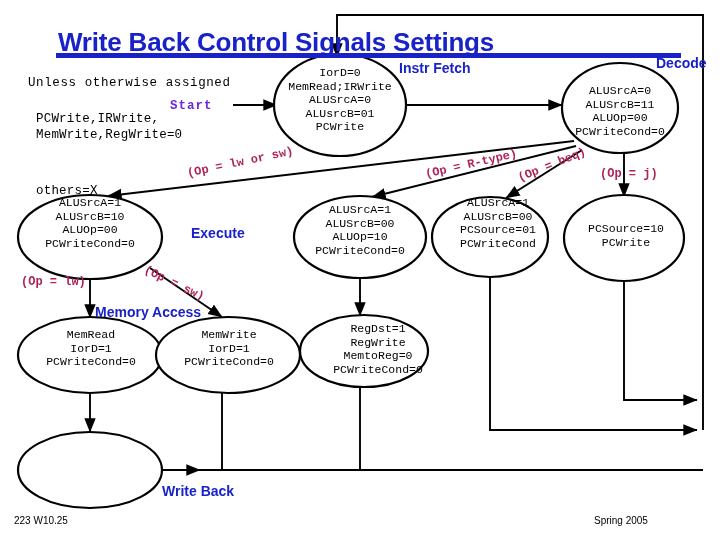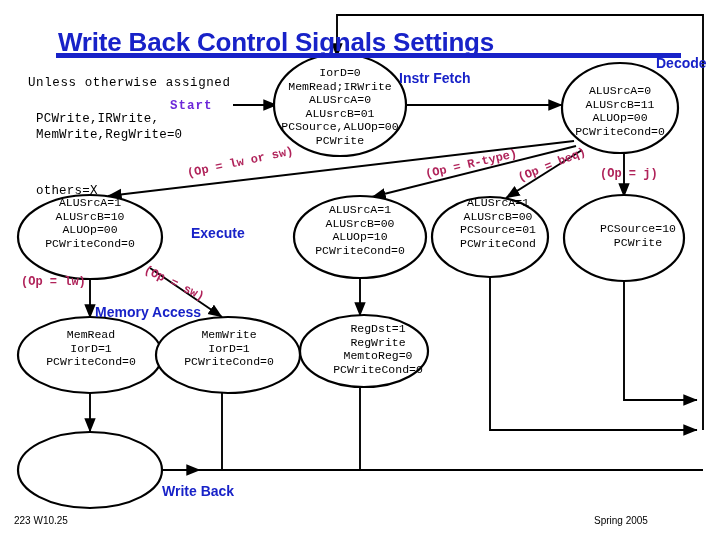--- a/index.html
+++ b/index.html
@@ -33,21 +33,21 @@
 
   .start-label{
     position:absolute;left:170px;top:99px;font-size:12.5px;font-weight:bold;
     letter-spacing:1px;color:#6d28d9;white-space:nowrap;
   }
 
   
   .stage-cap{
     position:absolute;font-size:14px;font-weight:bold;color:#1822c8;white-space:nowrap;
   }
-  .cap-fetch{left:399px;top:70px;text-align:center;}
+  .cap-fetch{left:399px;top:60px;text-align:center;}
   .cap-decode{left:630px;top:55px;padding-left:26px;}
   .cap-exec{left:191px;top:225px;}
   .cap-mem{left:95px;top:304px;}
   .cap-wb{left:162px;top:483px;}
 
   
   .cond{
     position:absolute;color:#b0235a;font-size:12px;font-weight:bold;
     white-space:nowrap;font-family:"Liberation Mono", monospace;
   }
@@ -63,21 +63,21 @@
     position:absolute;color:#000;font-size:11.5px;line-height:13.5px;
     text-align:center;white-space:nowrap;font-family:"Liberation Mono", monospace;
   }
   .bt-line{display:block;}
 
   .b-fetch{left:256px;top:66px;width:168px;}
   .b-decode{left:548px;top:84px;width:144px;}
   .b-ex1{left:18px;top:196px;width:144px;}
   .b-ex2{left:294px;top:203px;width:132px;}
   .b-ex3{left:434px;top:196px;width:128px;}
-  .b-ex4{left:566px;top:222px;width:120px;padding-left:12px;}
+  .b-ex4{left:566px;top:222px;width:120px;}
   .b-mem1{left:22px;top:328px;width:138px;}
   .b-mem2{left:160px;top:328px;width:138px;text-align:center;}
   .b-mem3{left:314px;top:322px;width:128px;}
 
   
   .footer{
     position:absolute;font-size:10px;color:#000;white-space:nowrap;
   }
   .foot-left{left:14px;top:515px;}
   .foot-right{left:594px;top:515px;}
@@ -164,21 +164,20 @@
   <div class="cond cond-beq">(Op = beq)</div>
   <div class="cond cond-j">(Op = j)</div>
   <div class="cond cond-lw">(Op = lw)</div>
   <div class="cond cond-sw">(Op = sw)</div>
 
   <div class="bubble-text b-fetch">
       <span class="bt-line">IorD=0</span>
       <span class="bt-line">MemRead;IRWrite</span>
       <span class="bt-line">ALUSrcA=0</span>
       <span class="bt-line">ALUsrcB=01</span>
-      <span class="bt-line">PCSource,ALUOp=00</span>
       <span class="bt-line">PCWrite</span>
     </div>
   <div class="bubble-text b-decode">
       <span class="bt-line">ALUSrcA=0</span>
       <span class="bt-line">ALUSrcB=11</span>
       <span class="bt-line">ALUOp=00</span>
       <span class="bt-line">PCWriteCond=0</span>
     </div>
   <div class="bubble-text b-ex1">
       <span class="bt-line">ALUSrcA=1</span>

